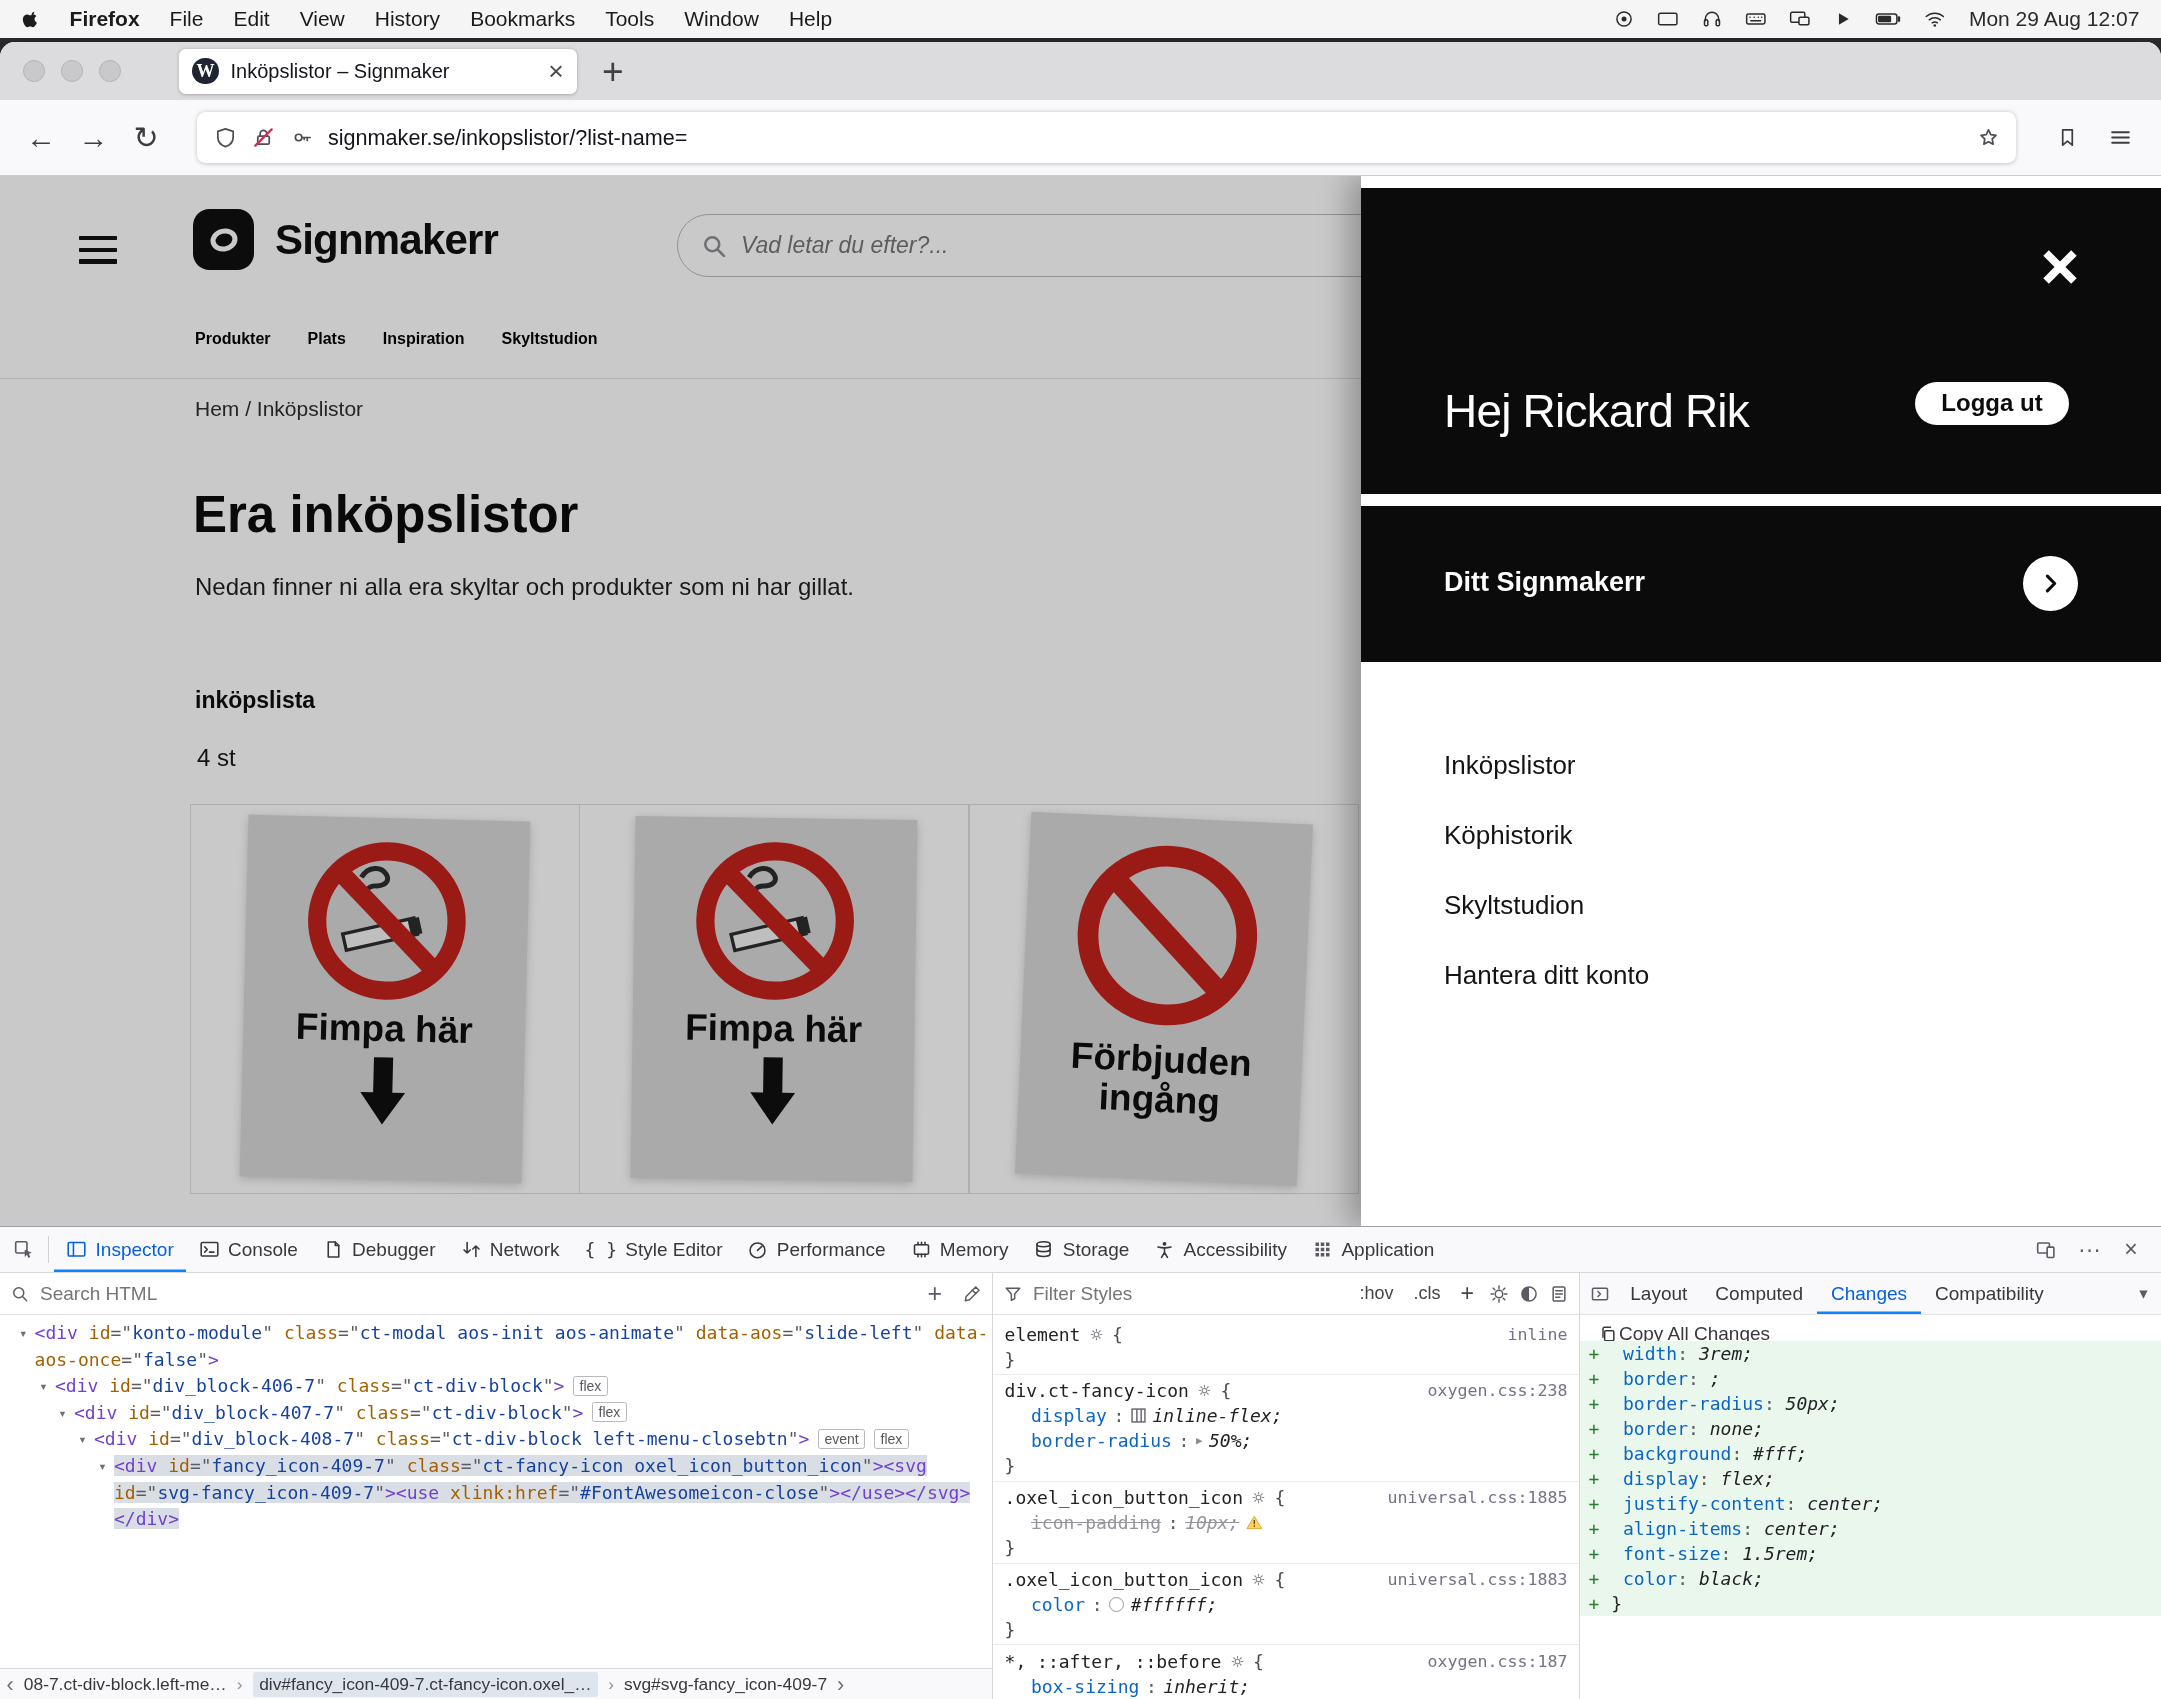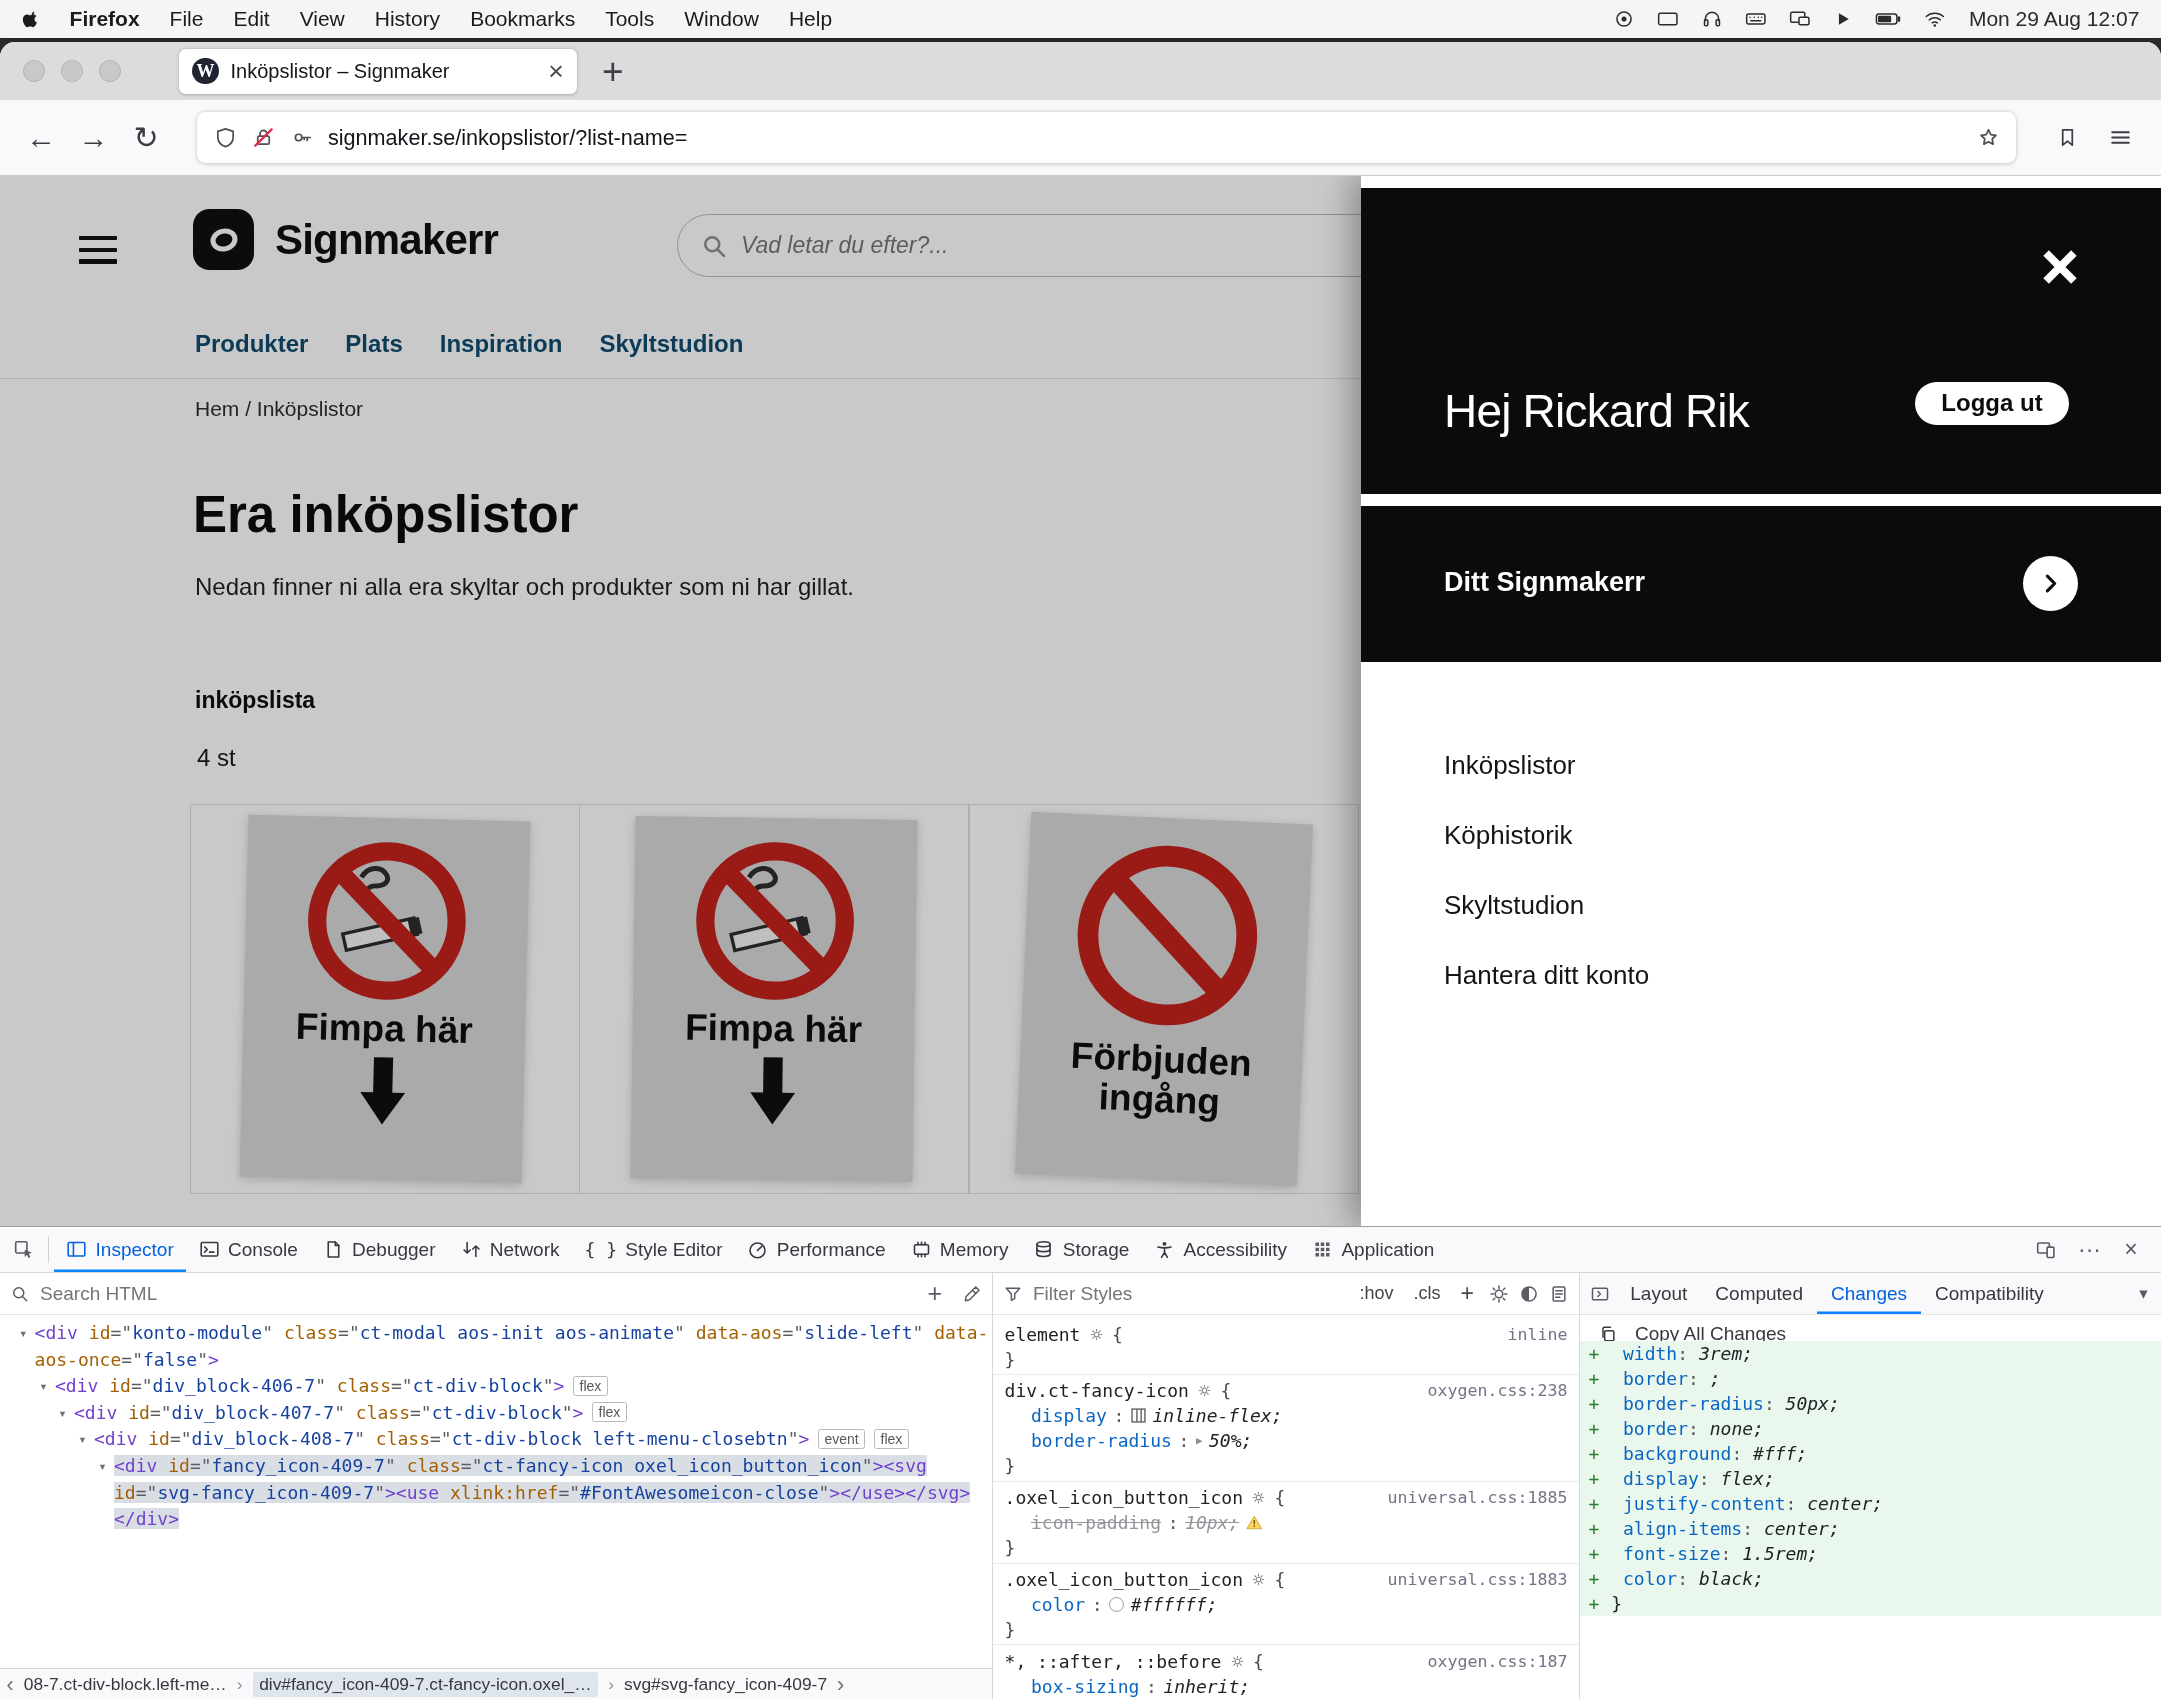--- a/index.html
+++ b/index.html
@@ -35,21 +35,21 @@
 .viewport{position:relative;flex:0 0 auto;height:1050px;background:#fff;overflow:hidden;}
 .site{position:absolute;inset:0;z-index:1;}
 .site-hamburger{position:absolute;left:79px;top:60px;width:38px;}
 .site-hamburger .bar{height:4.2px;background:#101010;margin-bottom:7.5px;border-radius:0.8px;}
 .logo{position:absolute;left:193px;top:33px;display:flex;align-items:center;gap:21px;}
 .logo-mark{width:61px;height:61px;border-radius:16.6px;background:#0d0d0d;display:flex;align-items:center;justify-content:center;}
 .logo-text{font-size:42px;font-weight:800;color:#0d0d0d;letter-spacing:-0.8px;}
 .site-search{position:absolute;left:677px;top:38px;width:747px;height:63px;border:1.7px solid #b9b9bd;border-radius:33px;display:flex;align-items:center;padding:0 21.6px;gap:13.3px;color:#8f8f94;background:#fff;}
 .site-search input{border:none;outline:none;font-style:italic;font-size:23px;color:#0f172a;background:transparent;width:100%;font-family:inherit;}
 .site-nav{position:absolute;left:195px;top:154px;display:flex;gap:37px;}
-.site-nav a{font-size:24px;font-weight:700;color:#0c4a6e;text-decoration:none;white-space:nowrap;}
+.site-nav a{font-size:16px;font-weight:700;color:#000000;text-decoration:none;white-space:nowrap;}
 .site-rule{position:absolute;left:0;right:0;top:202px;height:0.8px;background:#e3e3e5;}
 .crumb-line{position:absolute;left:195px;top:221px;font-size:21px;color:#2c2c2e;}
 .page-title{position:absolute;left:193px;top:309px;font-size:51px;font-weight:800;color:#0a0a0a;}
 .page-sub{position:absolute;left:195px;top:397px;font-size:24px;color:#1f1f21;}
 .list-title{position:absolute;left:195px;top:511px;font-size:23px;font-weight:800;color:#0c0c0c;}
 .list-count{position:absolute;left:197px;top:568px;font-size:24px;color:#161616;}
 .cards{position:absolute;left:191px;top:628px;display:flex;}
 .card{width:390px;height:390px;background:#fff;border:0.8px solid #dddddf;margin-left:-0.8px;display:flex;align-items:flex-start;justify-content:center;padding-top:13.3px;}
 .sign{width:282px;height:362px;background:#d8d8d8;box-shadow:0 2.5px 10px rgba(0,0,0,.18);display:flex;flex-direction:column;align-items:center;}
 .card:nth-child(1) .sign{transform:rotate(1.4deg);}
@@ -120,21 +120,21 @@
 .decl-val{color:#222226;font-style:italic;}
 .decl.invalid .decl-name,.decl.invalid .decl-val{color:#95959c;text-decoration:line-through;}
 .rule-close{padding-left:11.6px;color:#4a4a4f;}
 .swatch{width:15px;height:15px;border-radius:50%;border:0.8px solid #9a9aa0;display:inline-block;flex:0 0 auto;}
 .expander{color:#8a8a90;font-size:10.8px;}
 
 .side-tabs{height:42px;display:flex;align-items:center;border-bottom:0.8px solid #e3e3e6;background:#f9f9fb;flex:0 0 auto;padding:0 3.3px;}
 .side-tab{padding:0 14px;font-size:19px;color:#38383d;height:100%;display:flex;align-items:center;white-space:nowrap;}
 .side-tab.active{color:#0561e0;box-shadow:inset 0 -2.5px 0 #0a84ff;}
 .side-caret{margin-left:auto;color:#5b5b66;font-size:16.6px;padding-right:10px;}
-.copy-row{height:38px;display:flex;align-items:center;gap:17px;padding:0 18px;font-size:19px;color:#38383d;background:#fff;flex:0 0 auto;border-bottom:0.8px solid #f0f0f2;}
+.copy-row{height:38px;display:flex;align-items:center;gap:1px;padding:0 18px;font-size:19px;color:#38383d;background:#fff;flex:0 0 auto;border-bottom:0.8px solid #f0f0f2;}
 .diff{flex:1;overflow:hidden;font-family:"DejaVu Sans Mono",monospace;font-size:18px;line-height:25px;margin-top:-11.6px;}
 .diff-row{display:flex;background:#e9f7ec;}
 .diff-plus{width:28px;text-align:center;color:#2a7d2e;flex:0 0 auto;}
 .diff-code{padding-left:15px;}
 .diff-code.brace{padding-left:3.3px;color:#222;}
 </style>
 </head>
 <body>
 
 <div class="menubar">

